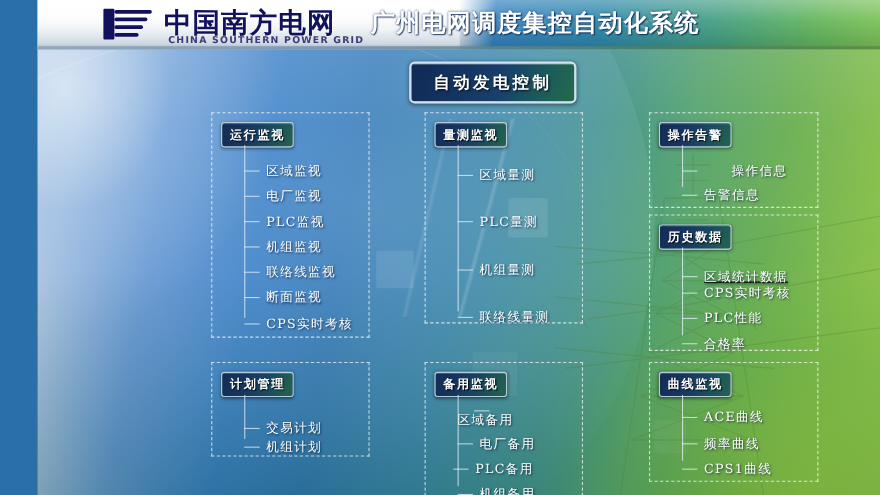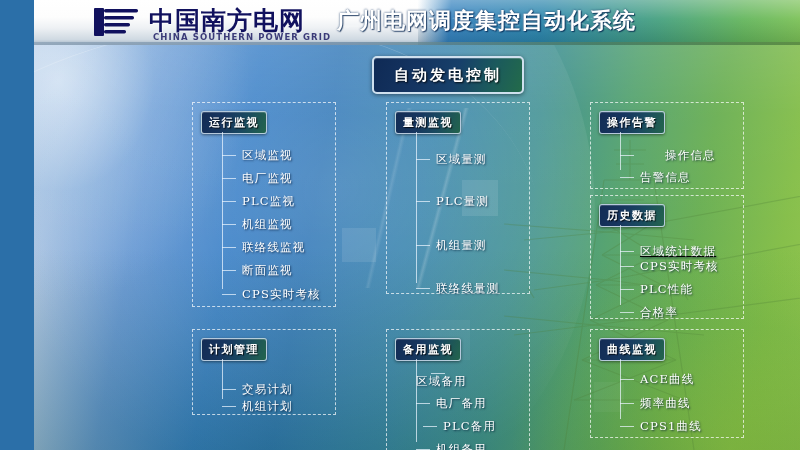--- a/index.html
+++ b/index.html
@@ -288,21 +288,21 @@
     </div>
     <div class="trunk" style="left:29px;top:29px;height:83px;"></div>
     <div class="item" style="left:29px;top:43px;flex-direction:column;">
         <span class="tick"></span>
         <span class="lbl">区域备用</span>
       </div>
     <div class="item" style="left:29px;top:66px;">
         <span class="tick"></span>
         <span class="lbl">电厂备用</span>
       </div>
-    <div class="item" style="left:36px;top:89px;">
+    <div class="item" style="left:25px;top:89px;">
         <span class="tick"></span>
         <span class="lbl">PLC备用</span>
       </div>
     <div class="item" style="left:29px;top:112px;">
         <span class="tick"></span>
         <span class="lbl">机组备用</span>
       </div>
   </div>
 
   <div class="group" style="left:556px;top:102px;width:152px;height:85px;">

